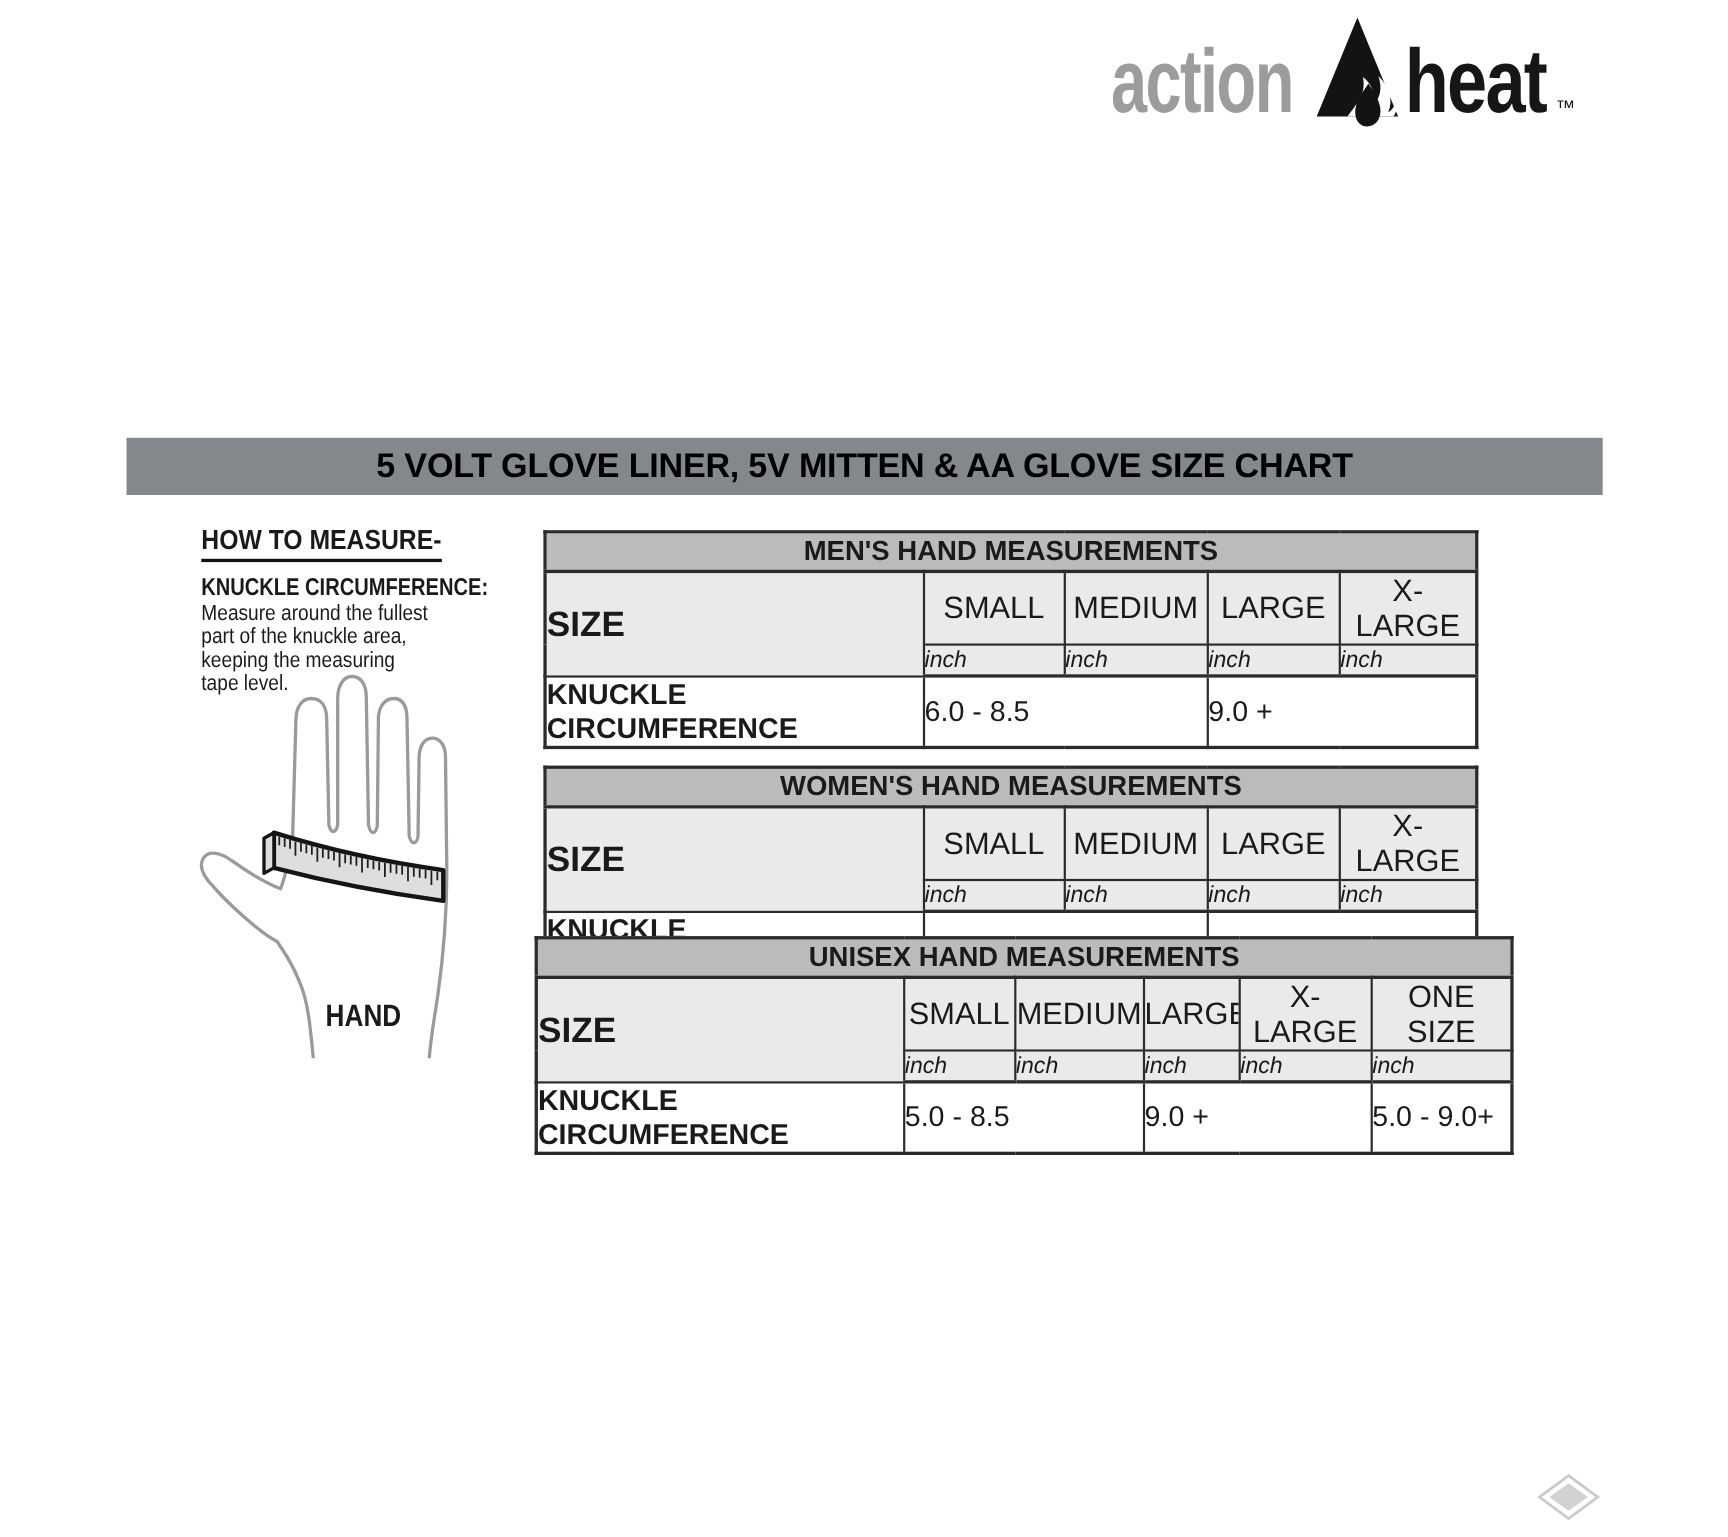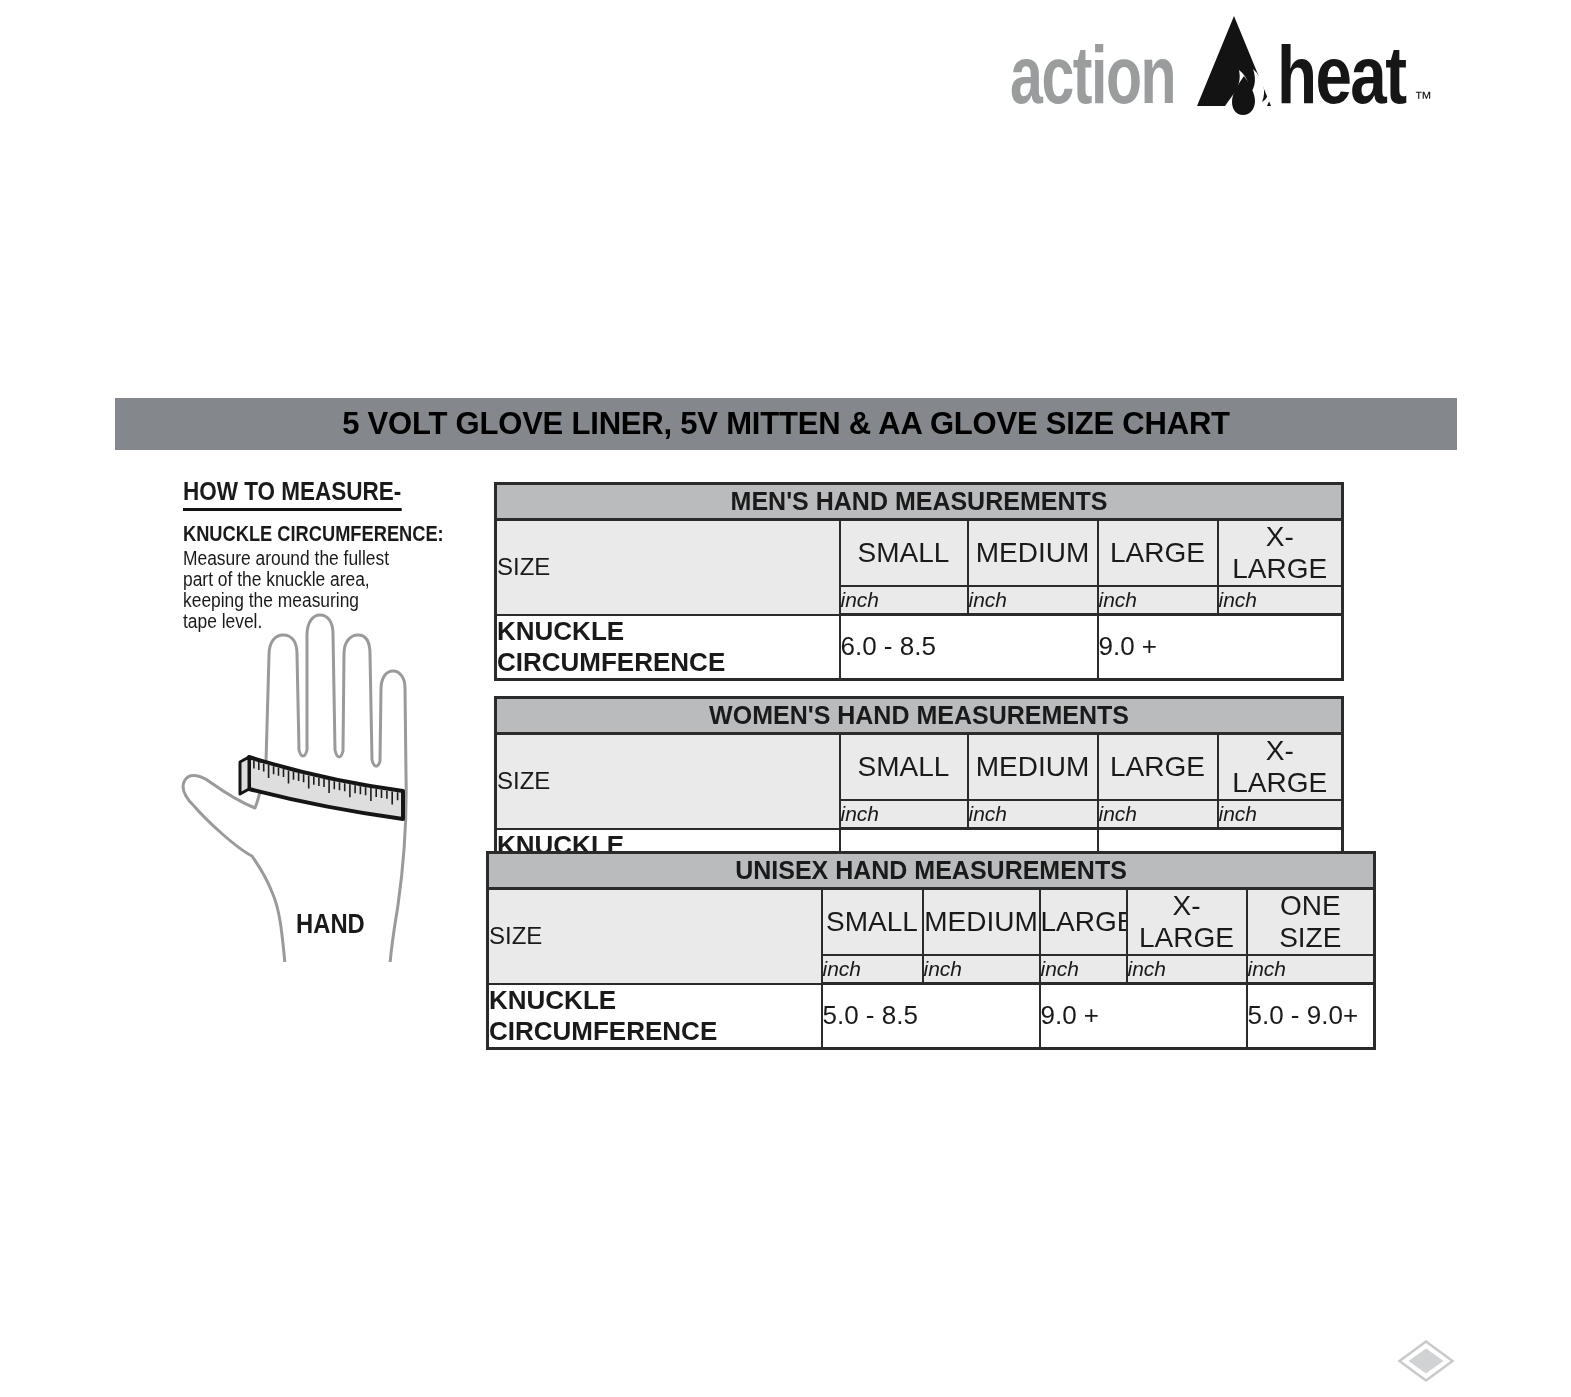--- a/index.html
+++ b/index.html
@@ -31,21 +31,21 @@
   #measure-body{left:183px;top:548px;font-size:20px;line-height:21px;transform:scaleX(0.87)}
   #hand-figure{left:172px;top:610px}
   #hand-label{left:296px;top:908px;font-size:28px;font-weight:bold;transform:scaleX(0.85);transform-origin:left top}
 
   
   table.sizeTable{position:absolute;border-collapse:collapse;table-layout:fixed;background:#fff}
   table.sizeTable,table.sizeTable th,table.sizeTable td{border:2px solid #2b2b2b}
   table.sizeTable{border:3px solid #2b2b2b}
   table.sizeTable th,table.sizeTable td{vertical-align:middle;padding:0;overflow:hidden}
   tr.t-title th{background:#b9bbbd;border-bottom:3px solid #2b2b2b;font-size:25px;font-weight:bold;height:33px}
-  td.t-size{background:#eaeaeb;font-size:24px;font-weight:normal}
+  td.t-size{background:#eaeaeb;font-size:32px;font-weight:bold}
   tr.t-names th{background:#eaeaeb;font-size:28px;font-weight:normal;height:30px}
   tr.t-units td{background:#eaeaeb;font-style:italic;font-size:21px;height:26px;border-bottom:3px solid #2b2b2b;font-weight:normal}
   tr.t-data td{background:#ffffff;font-size:26px;height:31px}
   td.t-rowlabel{background:#eaeaeb;font-size:24px;font-weight:bold;font-style:normal}
   #men-table{left:494px;top:482px;width:847px}
   #women-table{left:494px;top:696px;width:847px}
   #unisex-table{left:486px;top:851px;width:887px}
 
   
   #watermark{left:1397px;top:1340px}

